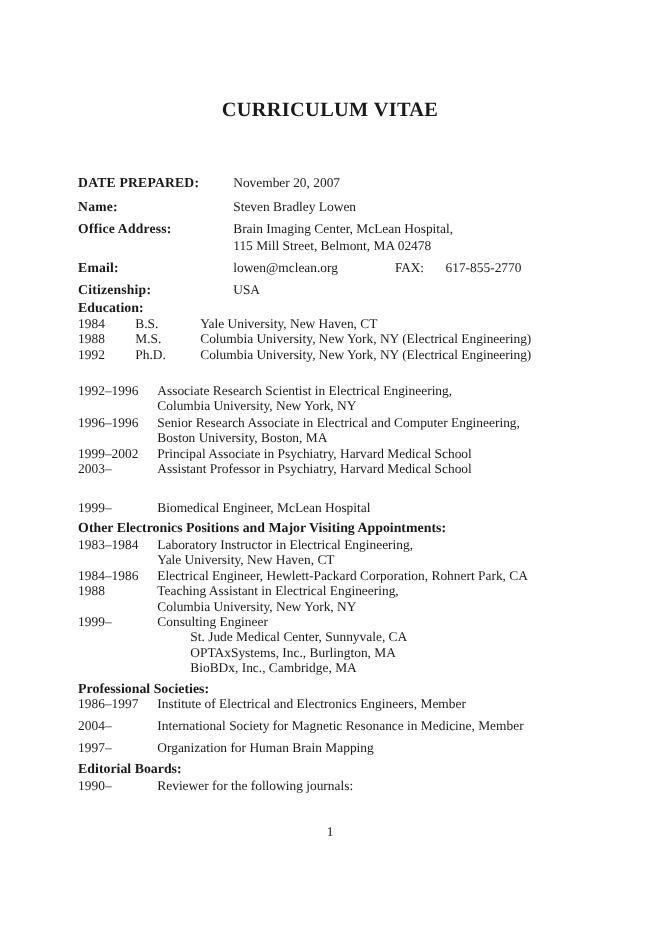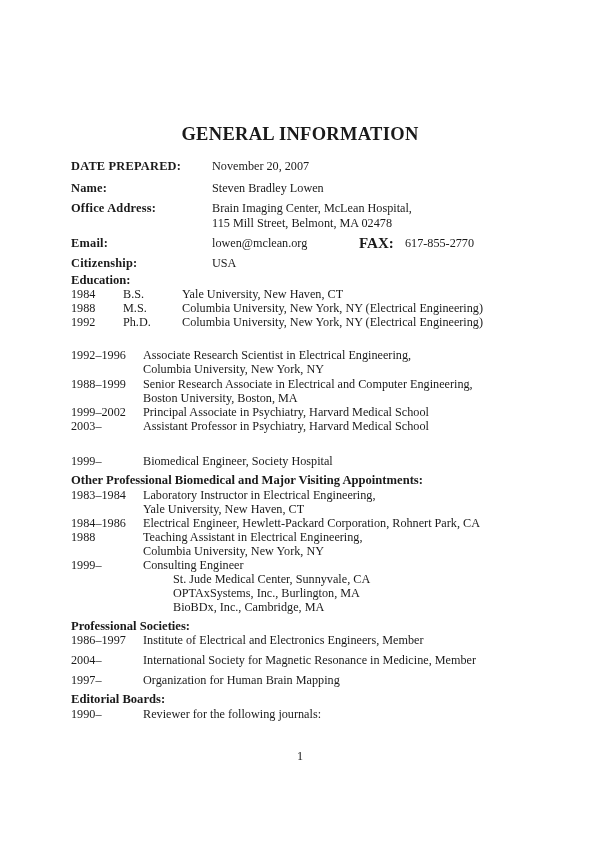--- a/index.html
+++ b/index.html
@@ -12,41 +12,41 @@
   .title {
     position: absolute; left: 0; width: 600px; text-align: center;
     font-weight: bold; font-size: 18.5px; letter-spacing: 0.3px;
   }
   .t1 { top: 90px; }
   .t2 { top: 124px; }
 
   .info-row { position: absolute; left: 71px; width: 480px; line-height: 16px; }
   .info-label { position: absolute; left: 0; font-weight: bold; font-size: 12.4px; letter-spacing: 0.2px; }
   .info-value { position: absolute; left: 141px; }
-  .fax-label { position: absolute; left: 288px; font-weight: bold; font-size: 15px; }
+  .fax-label { position: absolute; left: 288px; font-weight: normal; font-size: 12px; }
   .fax-value { position: absolute; left: 334px; }
 
   .section-head {
     position: absolute; left: 71px; font-weight: bold; font-size: 12.6px; line-height: 15px;
   }
   .row { position: absolute; left: 71px; width: 480px; line-height: 14.5px; }
   .col-year { position: absolute; left: 0; }
   .col-deg { position: absolute; left: 52px; }
   .col-inst { position: absolute; left: 111px; white-space: nowrap; }
   .col-desc { position: absolute; left: 72px; white-space: nowrap; }
   .col-sub { position: absolute; left: 102px; white-space: nowrap; }
 
   .page-num { position: absolute; top: 749px; left: 0; width: 600px; text-align: center; }
 </style>
 </head>
 <body>
 
 <div class="page">
 
-  <div class="title t2">GENERAL INFORMATION</div>
+  <div class="title t1">CURRICULUM VITAE</div>
 
   <div class="info-row" style="top:158px;">
     <span class="info-label">DATE PREPARED:</span>
     <span class="info-value">November 20, 2007</span>
   </div>
   <div class="info-row" style="top:180px;">
     <span class="info-label">Name:</span>
     <span class="info-value">Steven Bradley Lowen</span>
   </div>
   <div class="info-row" style="top:200px;">
@@ -85,41 +85,41 @@
   </div>
 
   <div class="row" style="top:348px;">
     <span class="col-year">1992–1996</span>
     <span class="col-desc">Associate Research Scientist in Electrical Engineering,</span>
   </div>
   <div class="row" style="top:362px;">
     <span class="col-desc">Columbia University, New York, NY</span>
   </div>
   <div class="row" style="top:377px;">
-    <span class="col-year">1988–1999</span>
+    <span class="col-year">1996–1996</span>
     <span class="col-desc">Senior Research Associate in Electrical and Computer Engineering,</span>
   </div>
   <div class="row" style="top:391px;">
     <span class="col-desc">Boston University, Boston, MA</span>
   </div>
   <div class="row" style="top:405px;">
     <span class="col-year">1999–2002</span>
     <span class="col-desc">Principal Associate in Psychiatry, Harvard Medical School</span>
   </div>
   <div class="row" style="top:419px;">
     <span class="col-year">2003–</span>
     <span class="col-desc">Assistant Professor in Psychiatry, Harvard Medical School</span>
   </div>
 
   <div class="row" style="top:454px;">
     <span class="col-year">1999–</span>
-    <span class="col-desc">Biomedical Engineer, Society Hospital</span>
+    <span class="col-desc">Biomedical Engineer, McLean Hospital</span>
   </div>
 
-  <div class="section-head" style="top:473px;">Other Professional Biomedical and Major Visiting Appointments:</div>
+  <div class="section-head" style="top:473px;">Other Electronics Positions and Major Visiting Appointments:</div>
   <div class="row" style="top:488px;">
     <span class="col-year">1983–1984</span>
     <span class="col-desc">Laboratory Instructor in Electrical Engineering,</span>
   </div>
   <div class="row" style="top:502px;">
     <span class="col-desc">Yale University, New Haven, CT</span>
   </div>
   <div class="row" style="top:516px;">
     <span class="col-year">1984–1986</span>
     <span class="col-desc">Electrical Engineer, Hewlett-Packard Corporation, Rohnert Park, CA</span>

